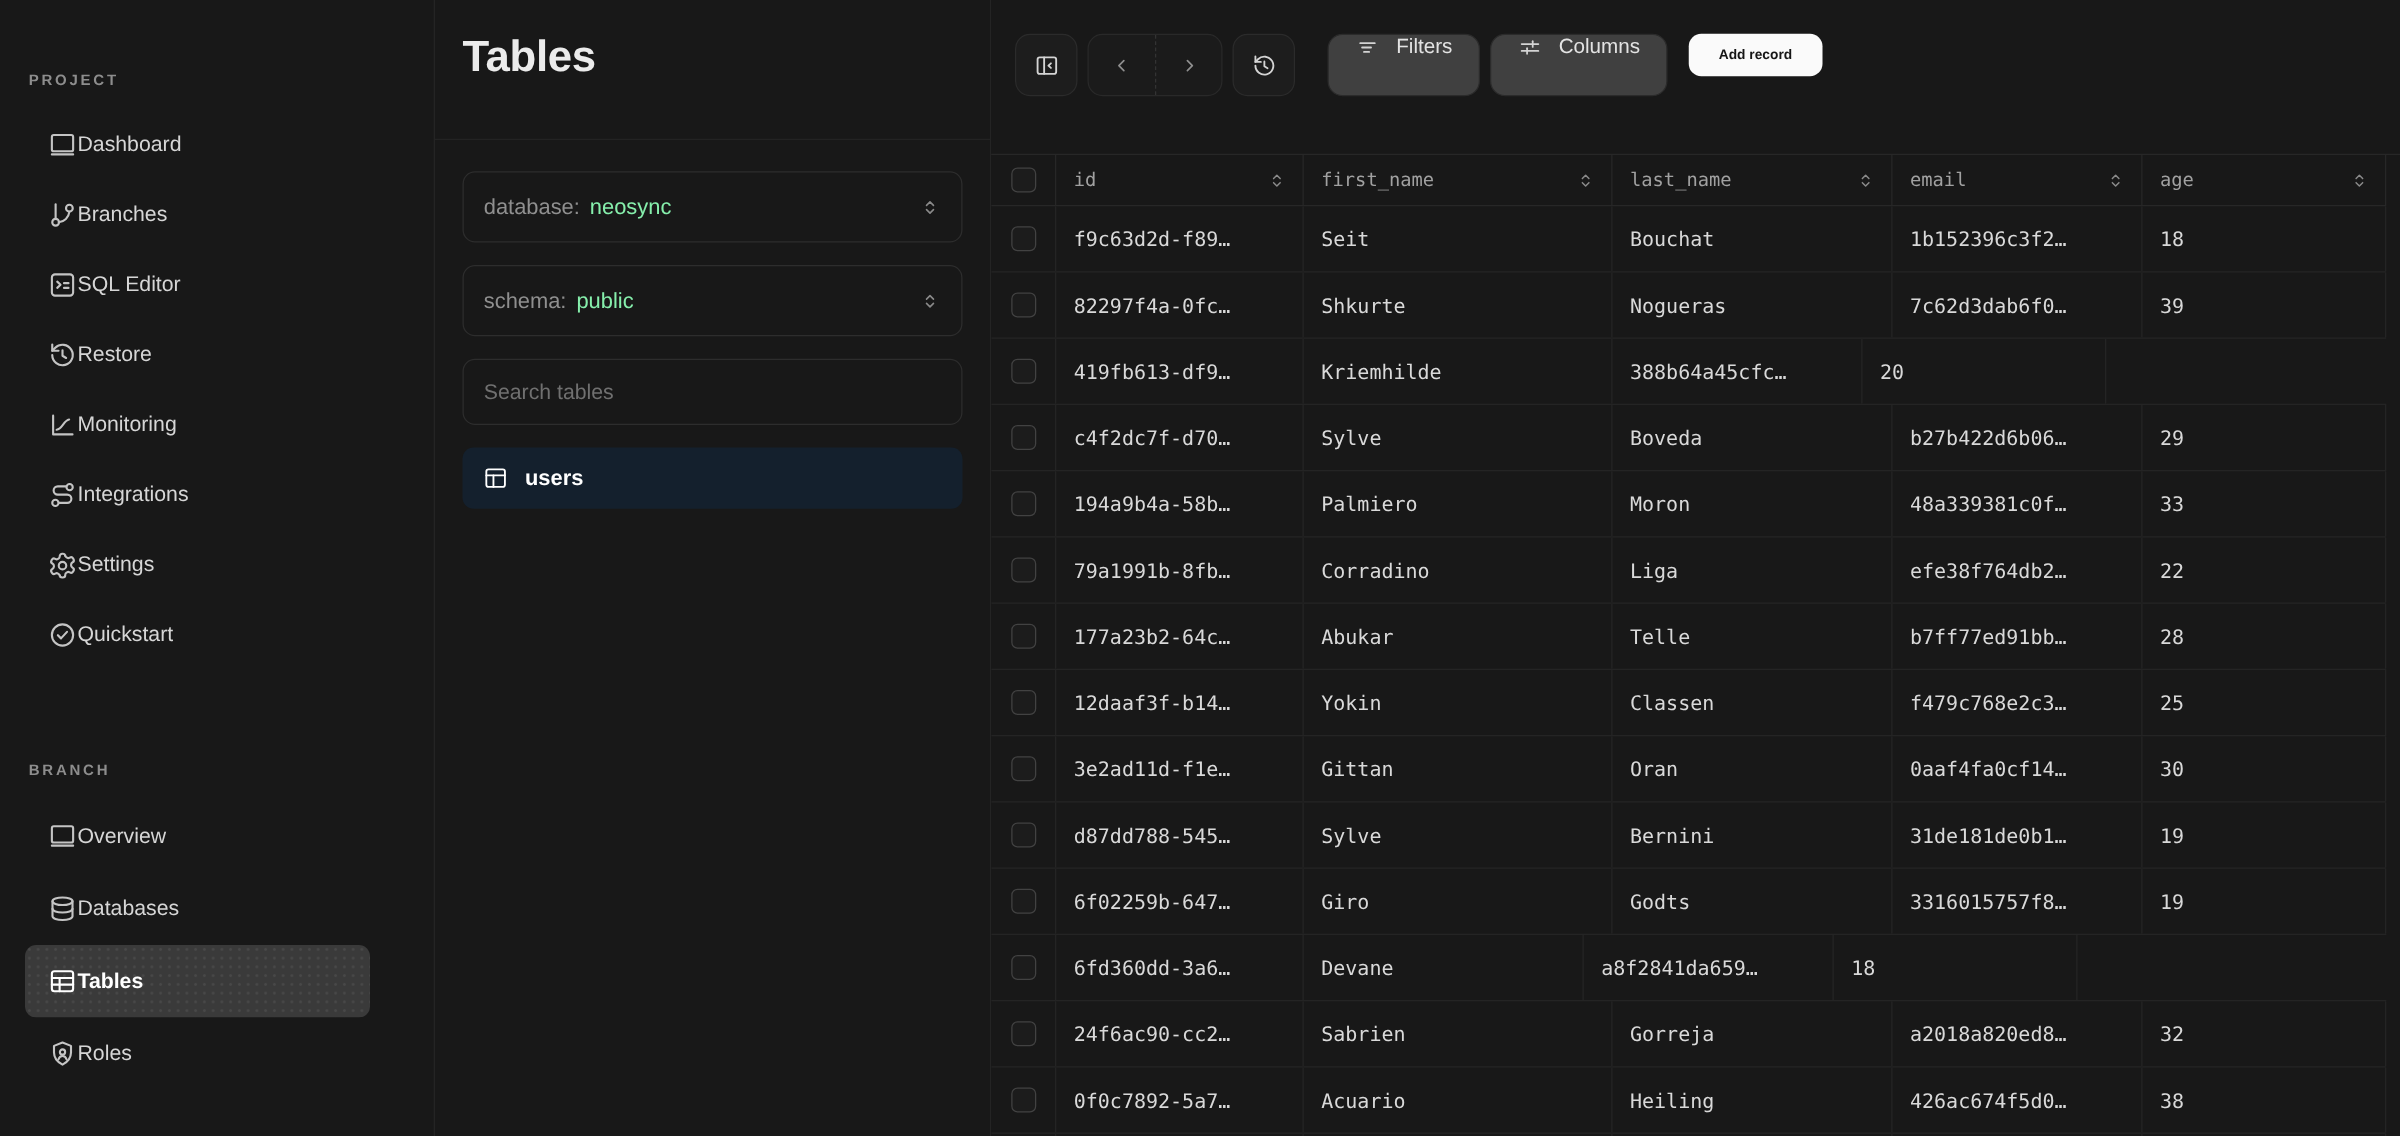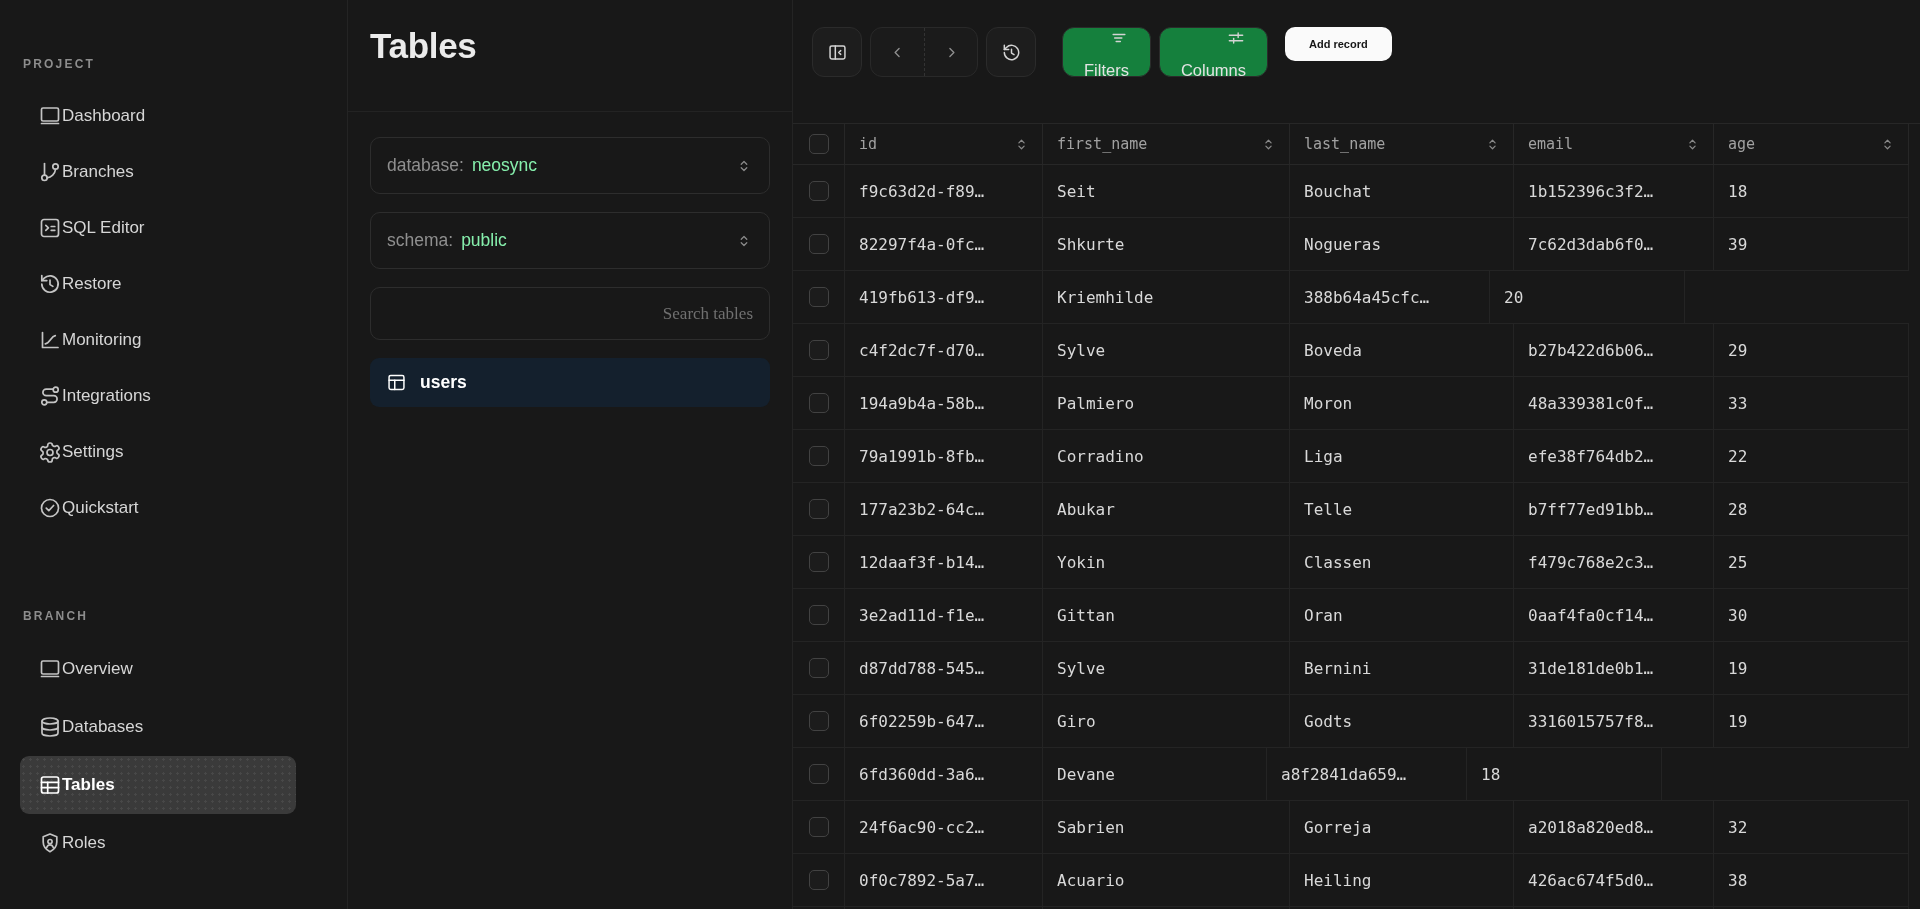--- a/index.html
+++ b/index.html
@@ -57,21 +57,21 @@
     display:flex; align-items:center; padding:0 16px;
     font-size:17.5px; cursor:pointer; background:transparent;
   }
   .sel-label { color:#8f8f8f; margin-right:8px; }
   .sel-value { color:#86efac; font-weight:500; }
   .sel-chevrons { margin-left:auto; width:18px; height:18px; color:#8a8a8a; display:flex; }
   .sel-chevrons svg { width:18px; height:18px; }
   .search-input {
     height:53px; border:1px solid #2d2d2d; border-radius:10px;
     background:transparent; outline:none; padding:0 16px;
-    font-family:Liberation Serif, serif; font-size:17px; color:#e5e5e5;text-align:right;
+    font-family:Liberation Sans, sans-serif; font-size:17px; color:#e5e5e5;
   }
   .search-input::placeholder { color:#707070; }
   .table-item {
     height:49px; border-radius:9px; display:flex; align-items:center;
     padding:0 16px; gap:13px; cursor:pointer;
     background:var(--sel-blue, #14202d);
     color:#ffffff; font-size:17.5px; font-weight:600;
   }
   .table-item .side-ic { width:21px; height:21px; color:#fff; }
   .table-item .side-ic svg { width:21px; height:21px; }
@@ -86,25 +86,24 @@
   }
   .icon-btn svg { width:21px; height:21px; }
   .nav-group {
     height:50px; border:1px solid #292929; border-radius:12px;
     display:flex; background:#1b1b1b; overflow:hidden;
   }
   .nav-half { width:53px; height:100%; display:flex; align-items:center; justify-content:center; color:#8f8f8f; cursor:pointer; }
   .nav-half svg { width:19px; height:19px; }
   .nav-half + .nav-half { border-left:1px dashed #333333; }
   .text-btn {
-    height:50px; border:1px solid #2b2b2b; border-radius:12px; background:#15803d;
-    display:flex; align-items:flex-end; gap:13px; padding:0 21px;
+    height:50px; border:1px solid #2b2b2b; border-radius:12px; background:#404040;
+    display:flex; align-items:flex-start; gap:13px; padding:0 21px;
     color:#e3e3e3; font-size:16.5px; font-weight:500; cursor:pointer;
     font-family:"Liberation Sans", sans-serif;
-    flex-direction:column;
   }
   .text-btn svg { width:20px; height:20px; color:#d4d4d4; }
   .btn-filters { margin-left:18px; }
   .primary-btn {
     height:34px; border:none; border-radius:10px; padding:0 24px; margin-left:9px;
     background:var(--add-bg,#fafafa); color:var(--add-tx,#161616);
     font-size:11px; font-weight:600; cursor:pointer;
     font-family:"Liberation Sans", sans-serif;
   }
 

